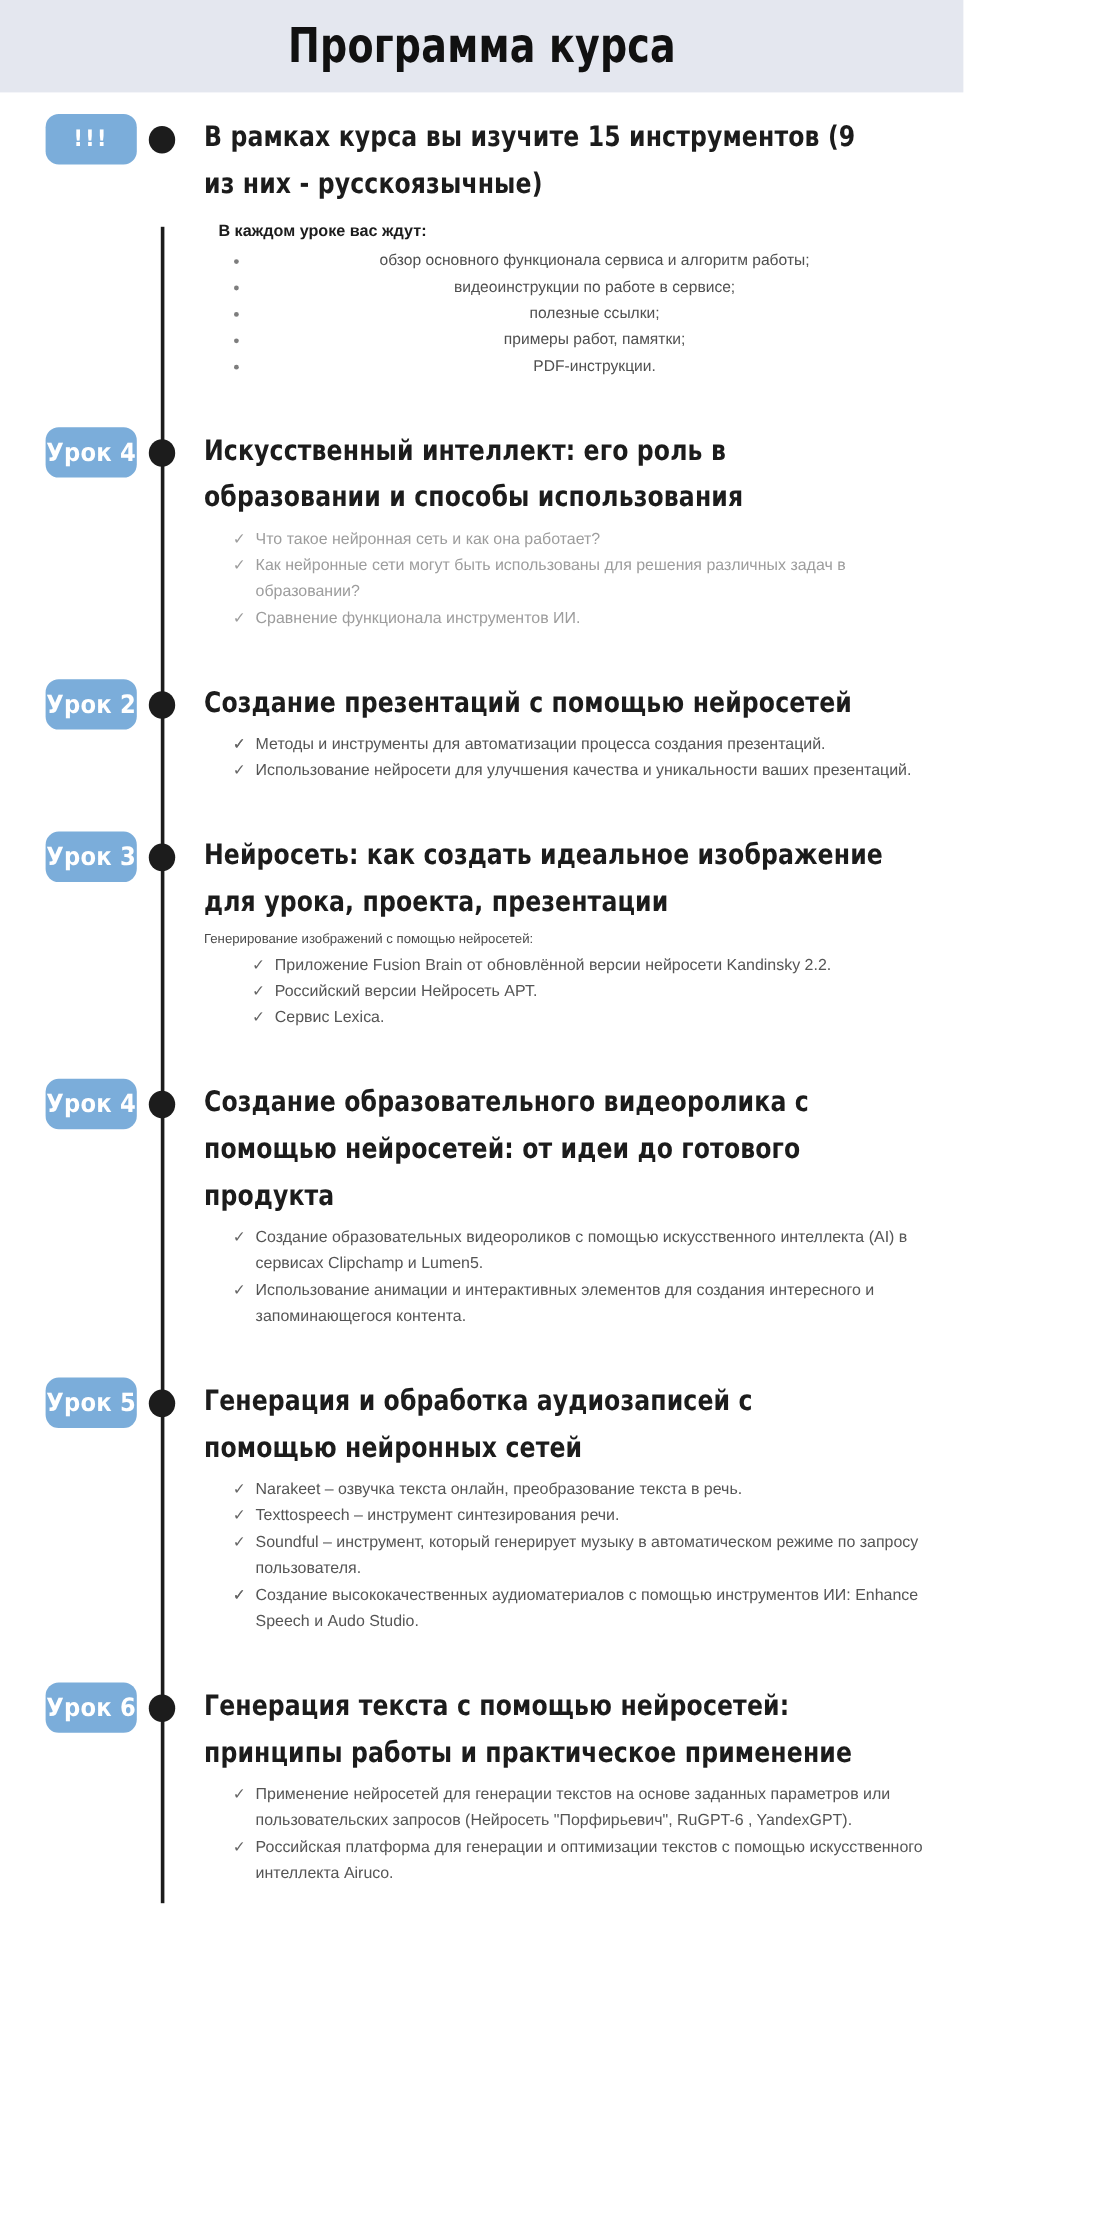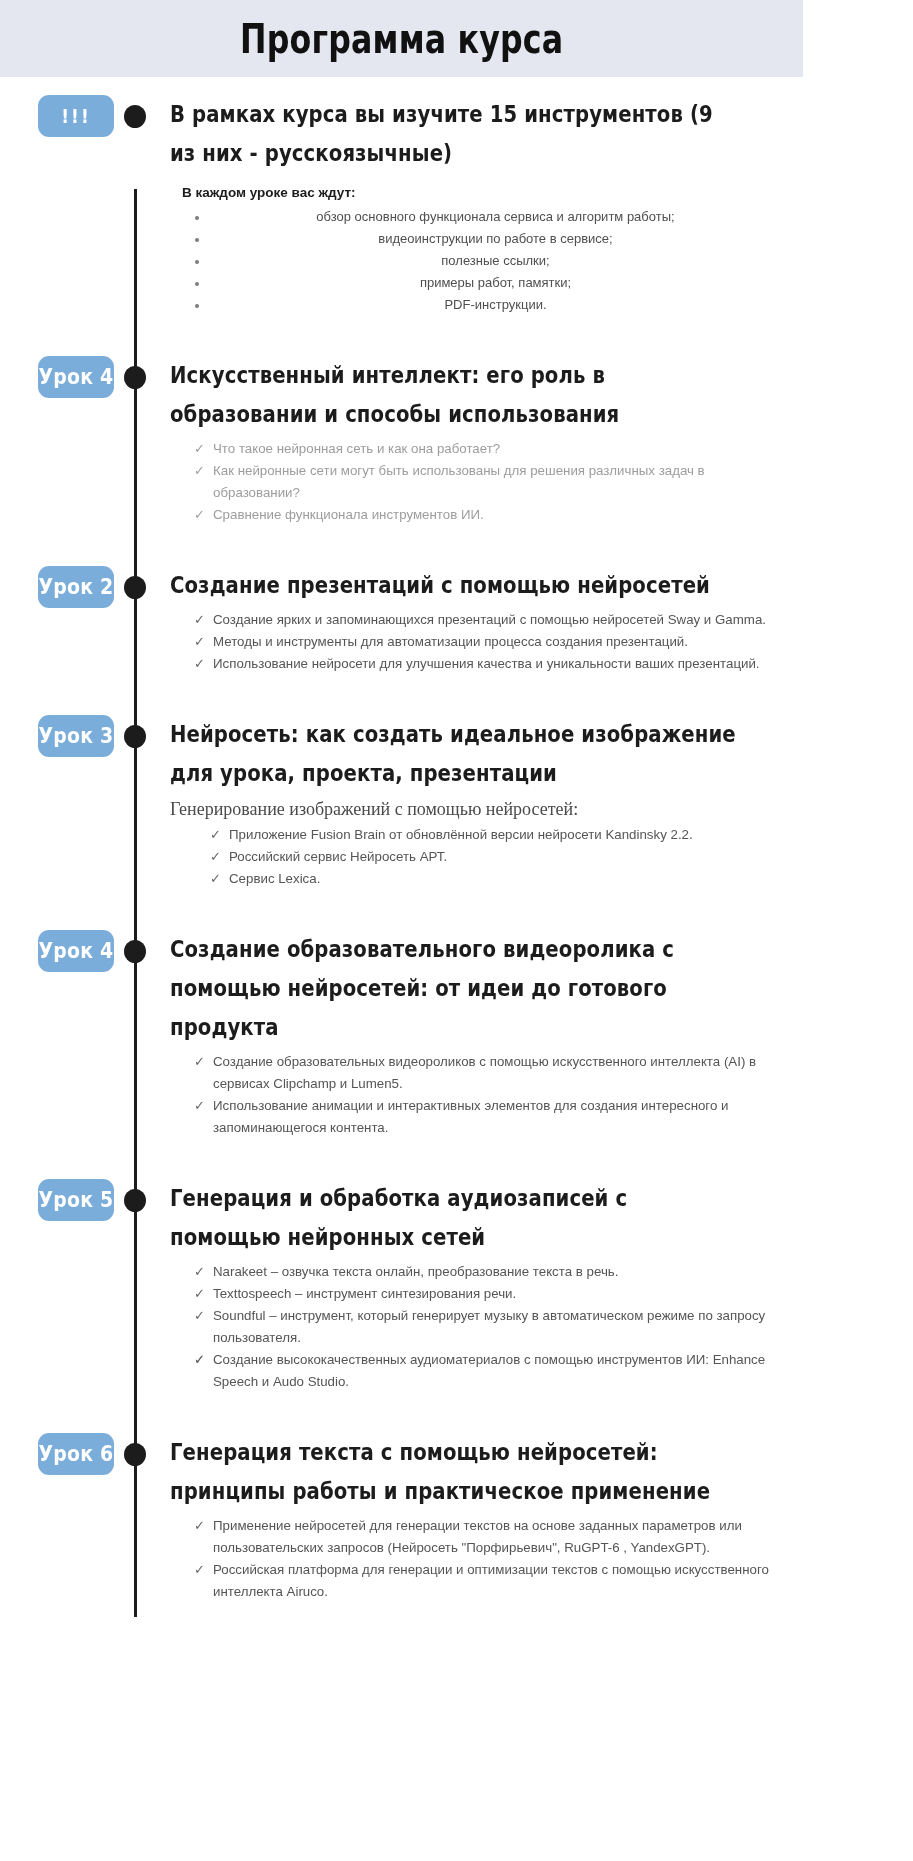--- a/index.html
+++ b/index.html
@@ -106,23 +106,23 @@
 
   .subhead {
     font-family: "Liberation Sans", sans-serif;
     font-weight: 700;
     font-size: 13.5px;
     color: #1c1c1c;
     margin: 12px 0 6px 0;
     padding-left: 12px;
   }
   .lead {
-    font-family: Liberation Serif, serif;
+    font-family: Liberation Sans, sans-serif;
     font-weight: 400;
-    font-size: 18px;
+    font-size: 11px;
     color: #4a4a4a;
     margin: 6px 0 4px 0;
   }
 
   ul.dots {
     list-style: none;
     margin: 0;
     padding: 0 0 0 24px;
   }
   ul.dots li {
@@ -210,34 +210,34 @@
             <li><span class="tick">✓</span><span>Как нейронные сети могут быть использованы для решения различных задач в образовании?</span></li>
             <li><span class="tick">✓</span><span>Сравнение функционала инструментов ИИ.</span></li>
           </ul>
           <div class="block-gap"></div>
         </div>
         <div class="row">
           <div class="badge">Урок 2</div>
           <div class="dot"></div>
           <h2 class="row-title">Создание презентаций с помощью нейросетей</h2>
           <ul class="checks">
-            <li><span class="tick">✓</span><span>Создание ярких и запоминающихся презентаций с помощью нейросетей Sway и Gamma.</span></li>
+            <li><span class="tick">✓</span></li>
             <li><span class="tick">✓</span><span>Методы и инструменты для автоматизации процесса создания презентаций.</span></li>
             <li><span class="tick">✓</span><span>Использование нейросети для улучшения качества и уникальности ваших презентаций.</span></li>
           </ul>
           <div class="block-gap"></div>
         </div>
         <div class="row indent-more">
           <div class="badge">Урок 3</div>
           <div class="dot"></div>
           <h2 class="row-title">Нейросеть: как создать идеальное изображение для урока, проекта, презентации</h2>
           <div class="lead">Генерирование изображений с помощью нейросетей:</div>
           <ul class="checks">
             <li><span class="tick">✓</span><span>Приложение Fusion Brain от обновлённой версии нейросети Kandinsky 2.2.</span></li>
-            <li><span class="tick">✓</span><span>Российский сервис Нейросеть АРТ.</span></li>
+            <li><span class="tick">✓</span><span>Российский версии Нейросеть АРТ.</span></li>
             <li><span class="tick">✓</span><span>Сервис Lexica.</span></li>
           </ul>
           <div class="block-gap"></div>
         </div>
         <div class="row">
           <div class="badge">Урок 4</div>
           <div class="dot"></div>
           <h2 class="row-title">Создание образовательного видеоролика с помощью нейросетей: от идеи до готового продукта</h2>
           <ul class="checks">
             <li><span class="tick">✓</span><span>Создание образовательных видеороликов с помощью искусственного интеллекта (AI) в сервисах Clipchamp и Lumen5.</span></li>

